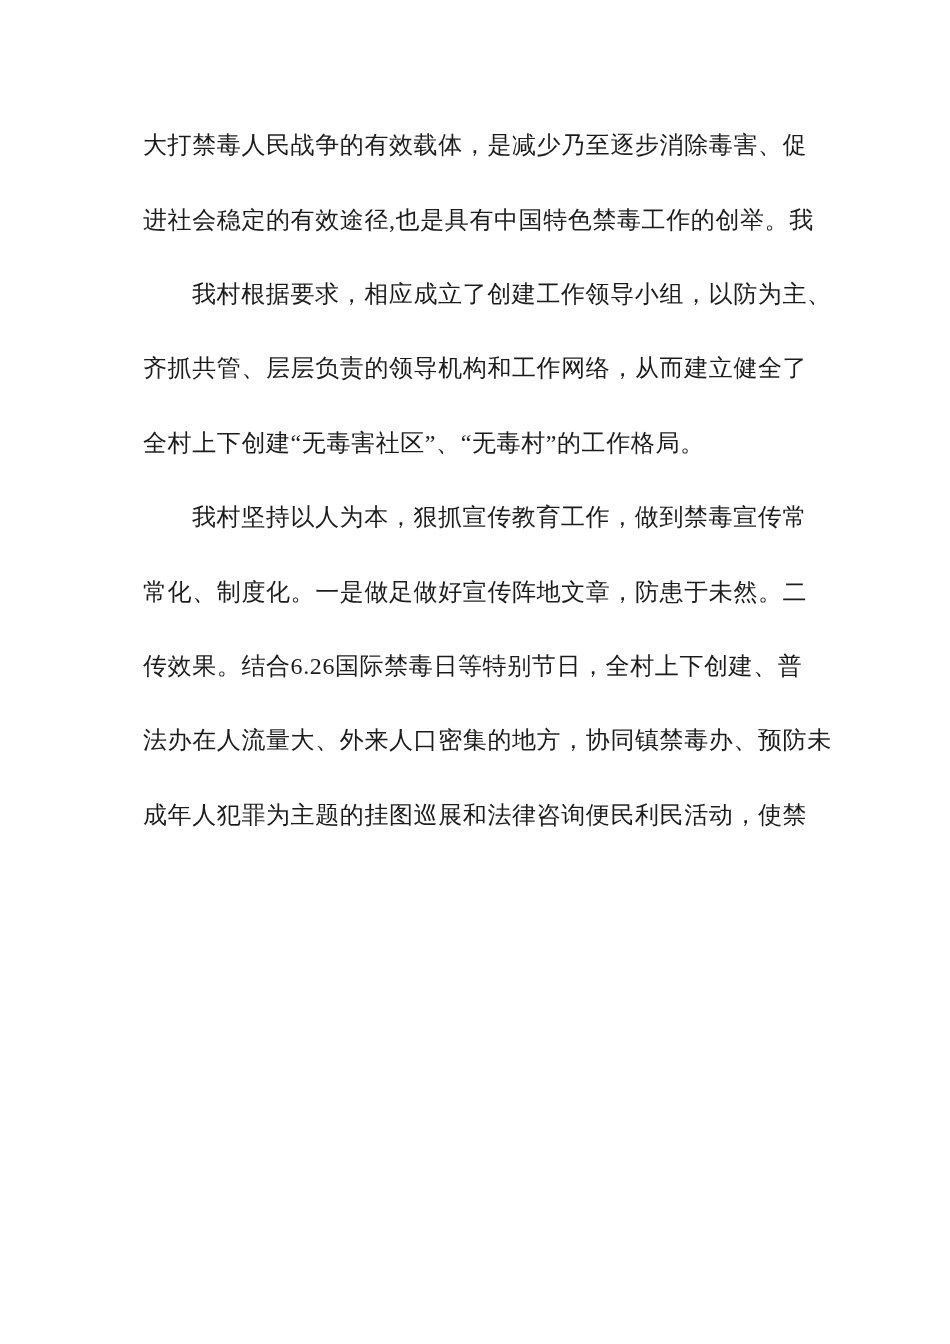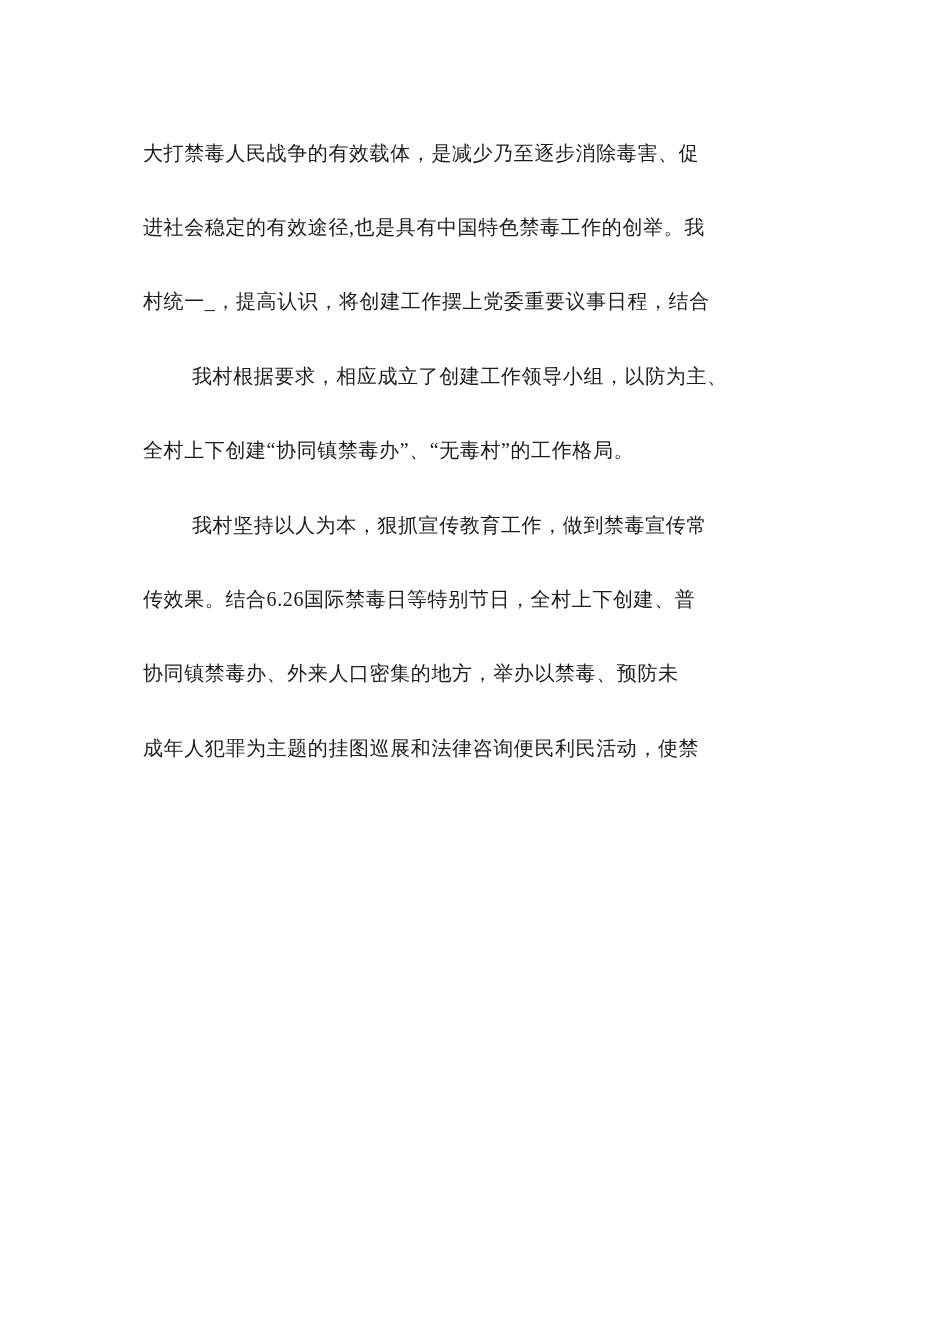--- a/index.html
+++ b/index.html
@@ -9,25 +9,25 @@
   }
   .page {
     position: relative;
     width: 950px;
     height: 1344px;
     background: #ffffff;
     overflow: hidden;
   }
   .textblock {
     position: absolute;
-    top: 116px;
+    top: 108px;
     left: 143px;
     width: 720px;
     font-family: "Liberation Serif", "DejaVu Serif", serif;
-    font-size: 20px;
+    font-size: 24px;
     letter-spacing: 0.6px;
     color: #1c1c1c;
     font-weight: 400;
   }
   .line {
     height: 74.4px;
     display: flex;
     align-items: center;
     white-space: nowrap;
   }
@@ -35,21 +35,22 @@
     padding-left: 49px;
   }
 </style>
 </head>
 <body>
 
 <div class="page">
   <div class="textblock">
     <div class="line">大打禁毒人民战争的有效载体，是减少乃至逐步消除毒害、促</div>
     <div class="line">进社会稳定的有效途径,也是具有中国特色禁毒工作的创举。我</div>
-    <div class="line">村统一_，提高认识，将创建工作摆上党委重要议事日程，结合</div>
     <div class="line indent">我村根据要求，相应成立了创建工作领导小组，以防为主、</div>
-    <div class="line">全村上下创建“协同镇禁毒办”、“无毒村”的工作格局。</div>
+    <div class="line">齐抓共管、层层负责的领导机构和工作网络，从而建立健全了</div>
+    <div class="line">全村上下创建“无毒害社区”、“无毒村”的工作格局。</div>
     <div class="line indent">我村坚持以人为本，狠抓宣传教育工作，做到禁毒宣传常</div>
+    <div class="line">常化、制度化。一是做足做好宣传阵地文章，防患于未然。二</div>
     <div class="line">传效果。结合6.26国际禁毒日等特别节日，全村上下创建、普</div>
-    <div class="line">协同镇禁毒办、外来人口密集的地方，举办以禁毒、预防未</div>
+    <div class="line">法办在人流量大、外来人口密集的地方，协同镇禁毒办、预防未</div>
     <div class="line">成年人犯罪为主题的挂图巡展和法律咨询便民利民活动，使禁</div>
   </div>
 </div>
 
 </body></html>

